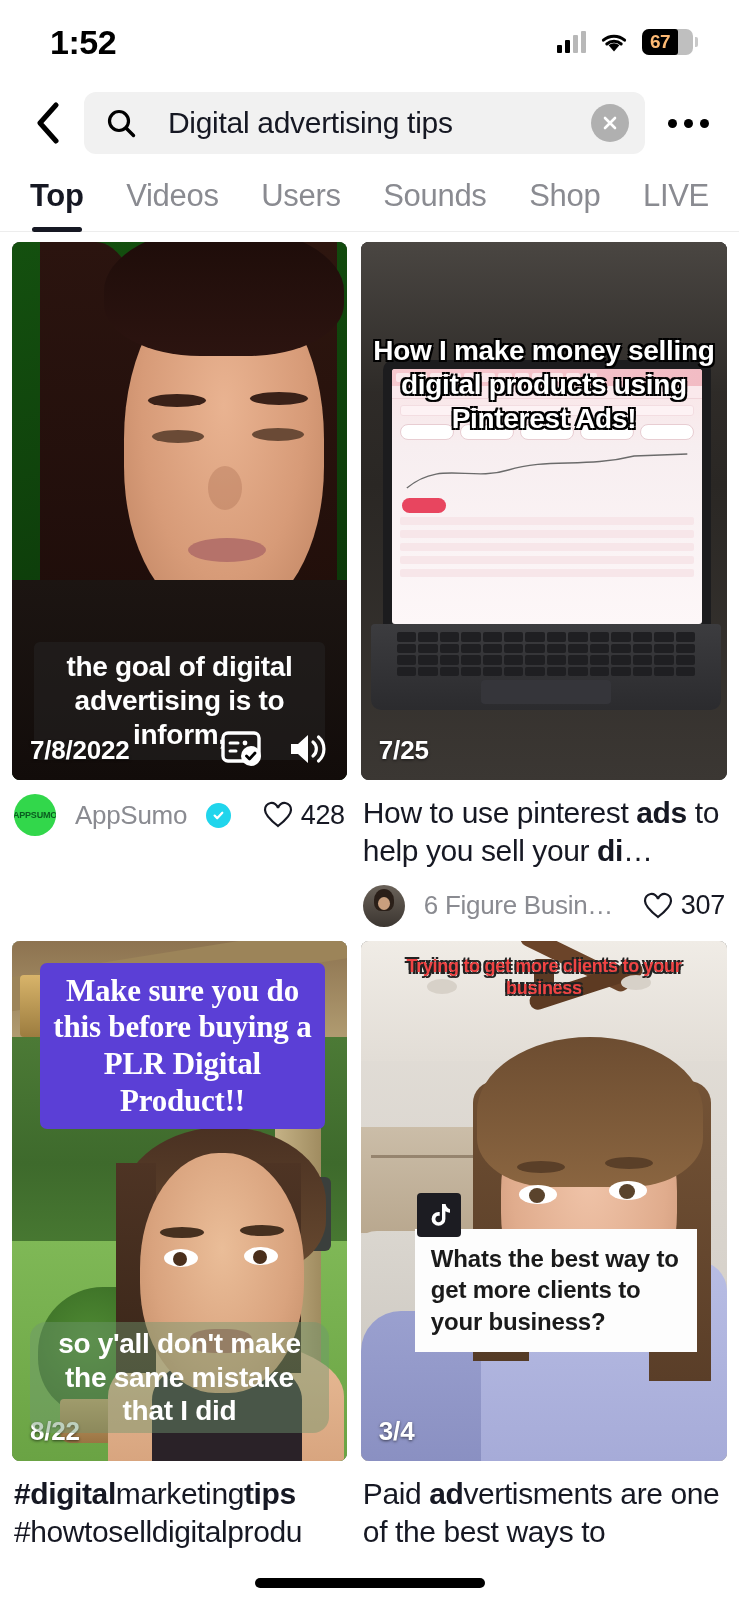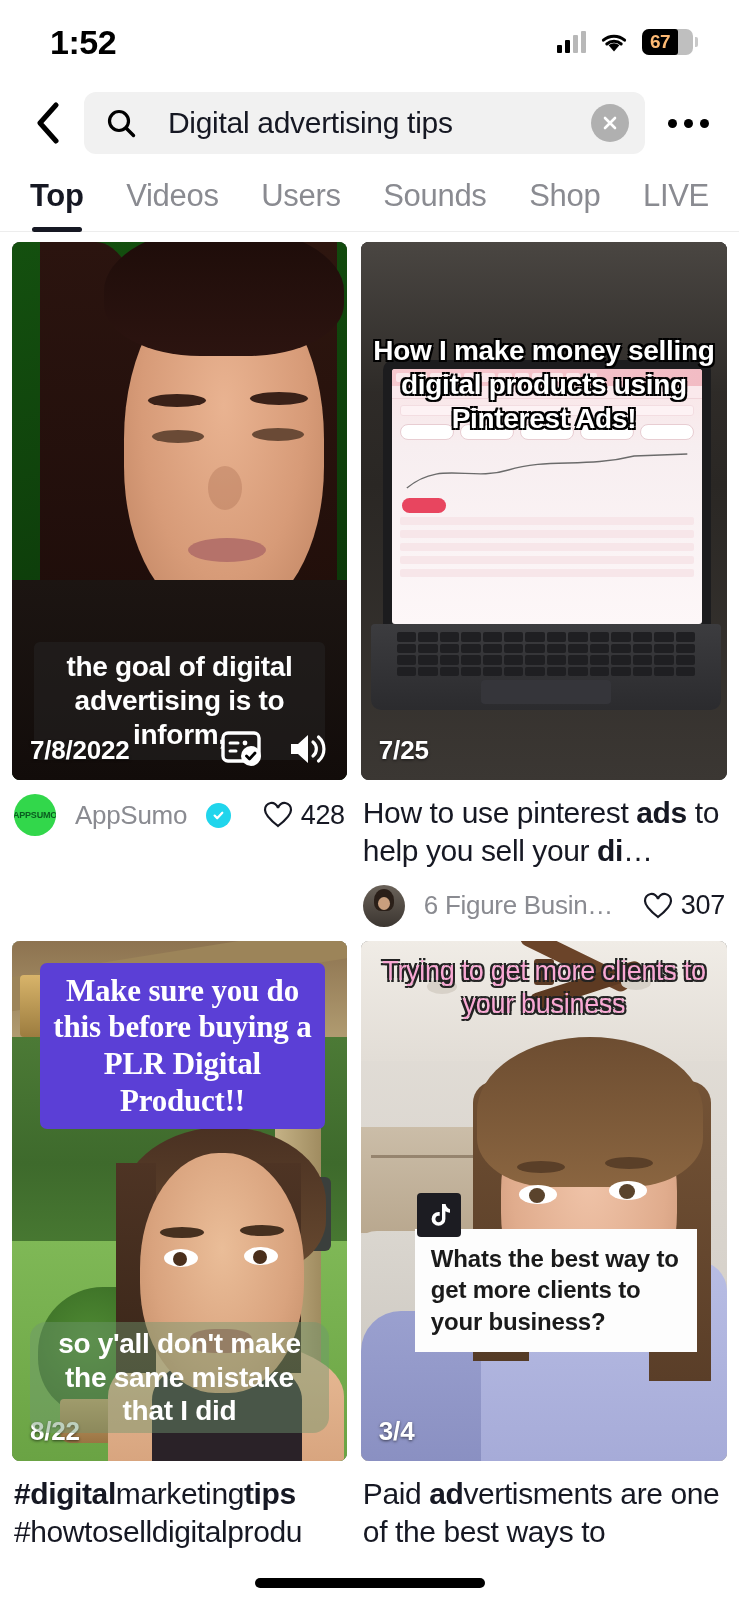--- a/index.html
+++ b/index.html
@@ -290,21 +290,21 @@
   .v4-eye::after { content:""; position:absolute; left:10px; top:3px; width:16px; height:15px;
     background:#5a432c; border-radius:50%; }
   .v4-mouth { position:absolute; left:190px; top:326px; width:70px; height:22px;
     background:#c4776f; border-radius:45%; }
   .v4-sweater { position:absolute; left:60px; right:0; bottom:0; height:200px;
     background:linear-gradient(180deg,#b8bde4,#a6abd8); border-radius:60px 30px 0 0; }
   .v4-sweater2 { position:absolute; left:0; bottom:0; width:120px; height:150px;
     background:linear-gradient(180deg,#9aa0cf,#8a90c2); border-radius:40px 0 0 0; }
   .v4-top {
     position:absolute; left:10px; right:10px; top:14px; text-align:center;
-    font-size:27px; font-weight:400; line-height:1.24; color:#f9a8d4;
+    font-size:18px; font-weight:700; line-height:1.24; color:#ef4444;
     letter-spacing:-0.3px; z-index:7;
     text-shadow:-2px -2px 0 #222,2px -2px 0 #222,-2px 2px 0 #222,2px 2px 0 #222;
   }
   .v4-tiktok-badge {
     position:absolute; left:56px; top:252px; width:44px; height:44px;
     background:#1c1c22; border-radius:4px; z-index:8;
     display:flex; align-items:center; justify-content:center;
   }
   .v4-comment {
     position:absolute; left:54px; right:30px; top:288px;

